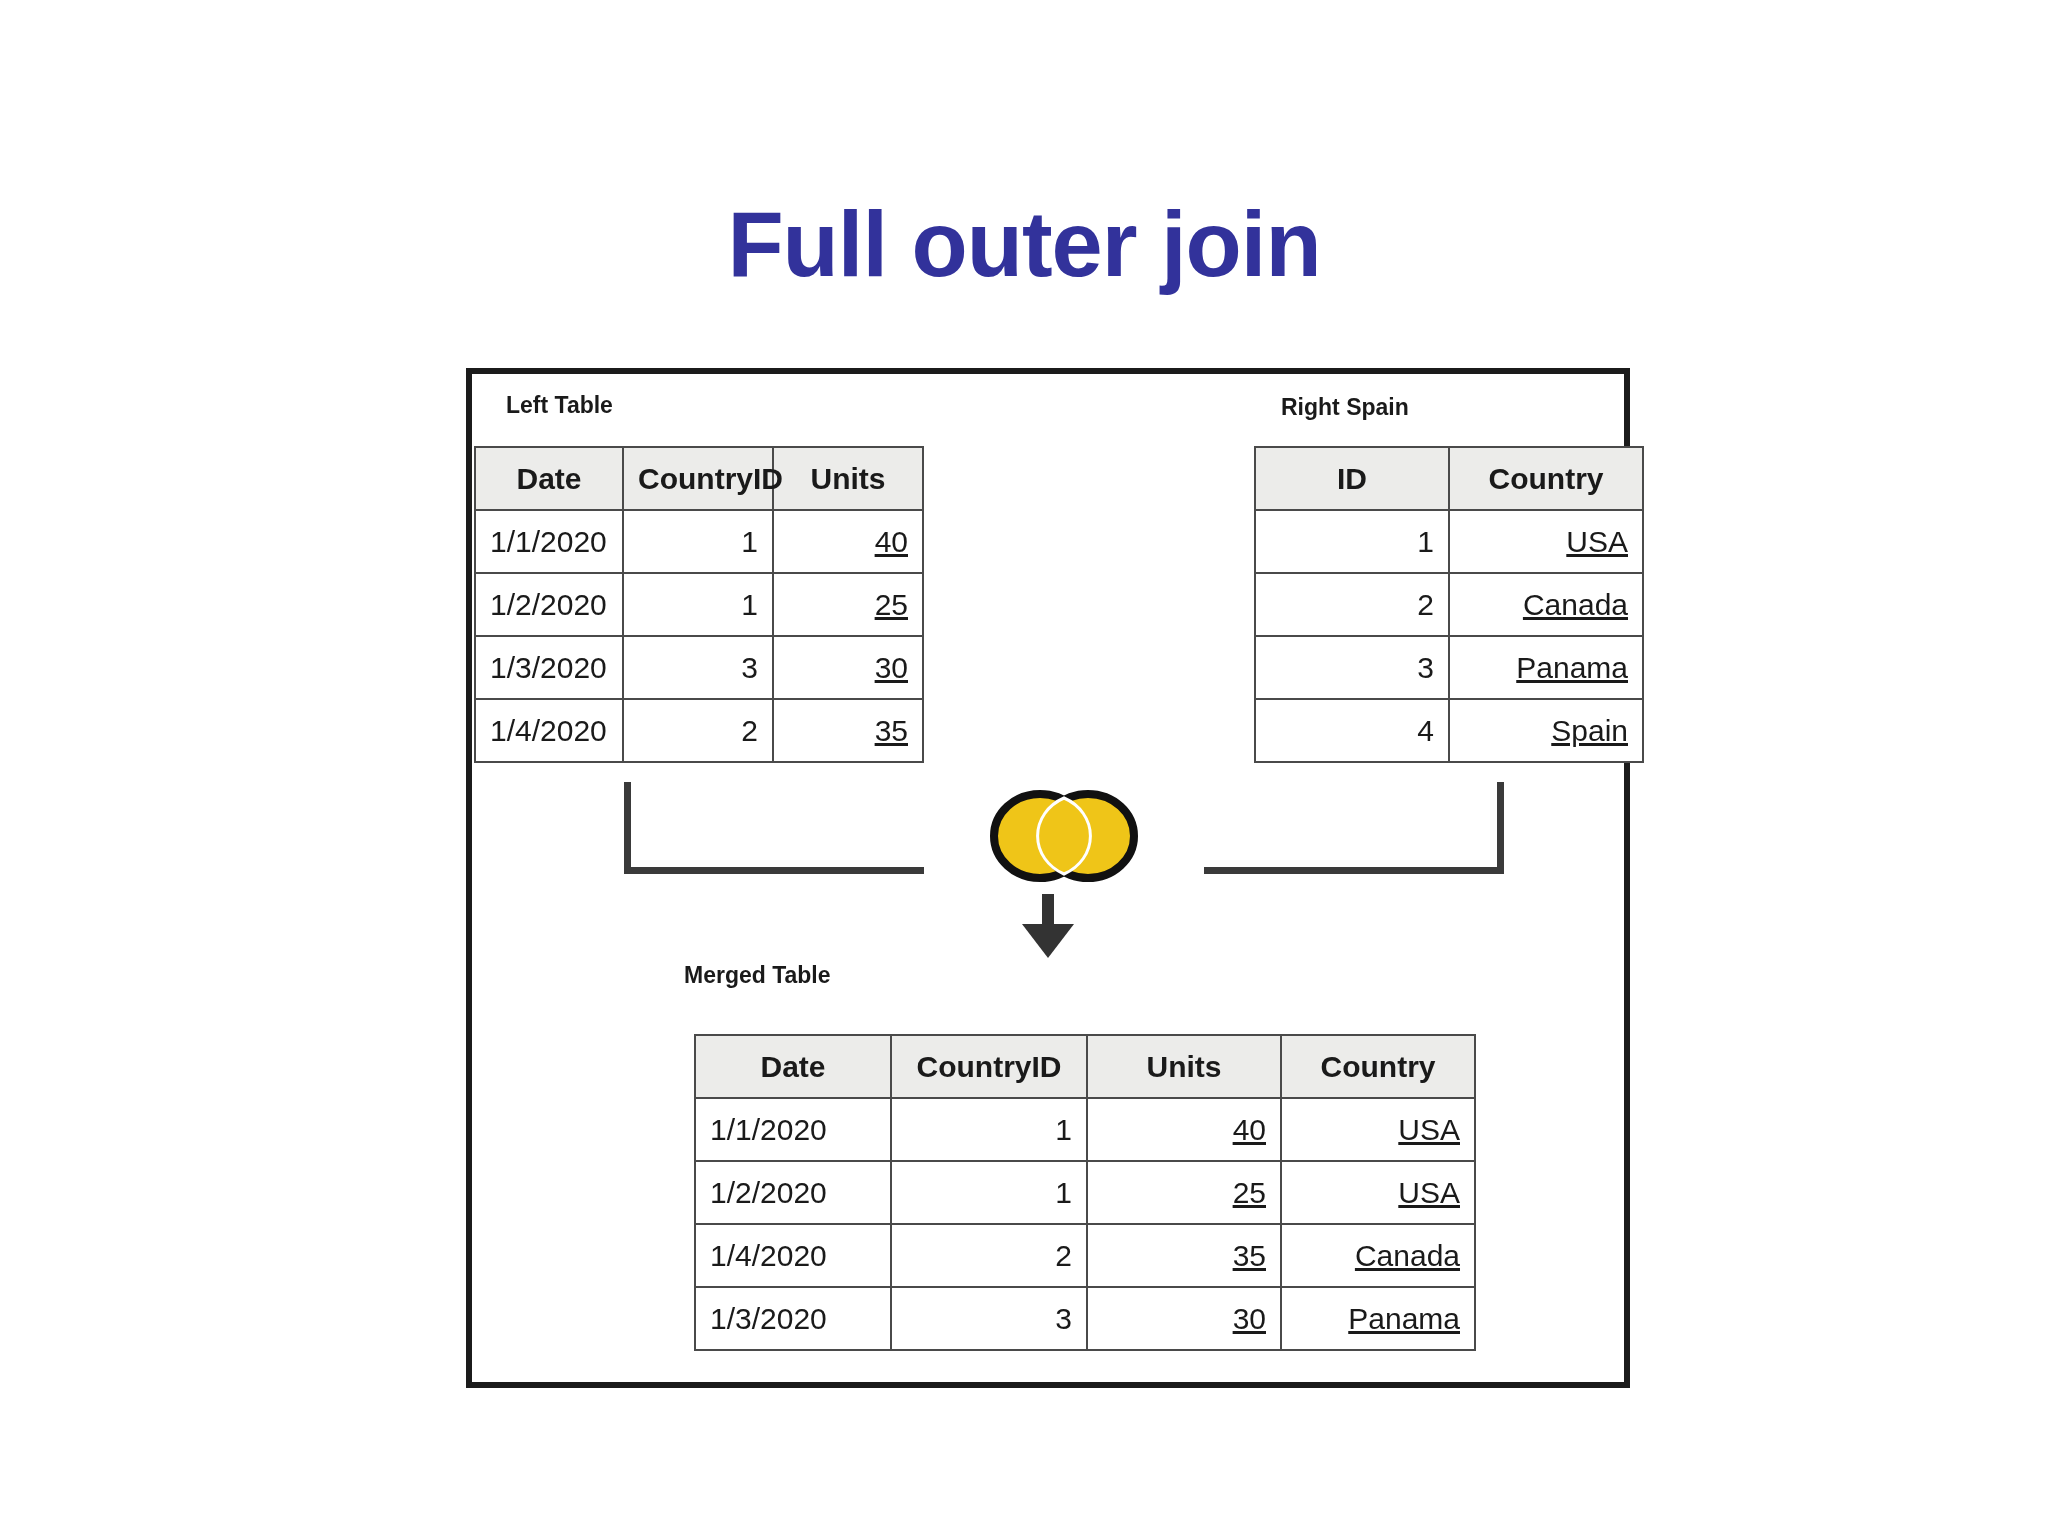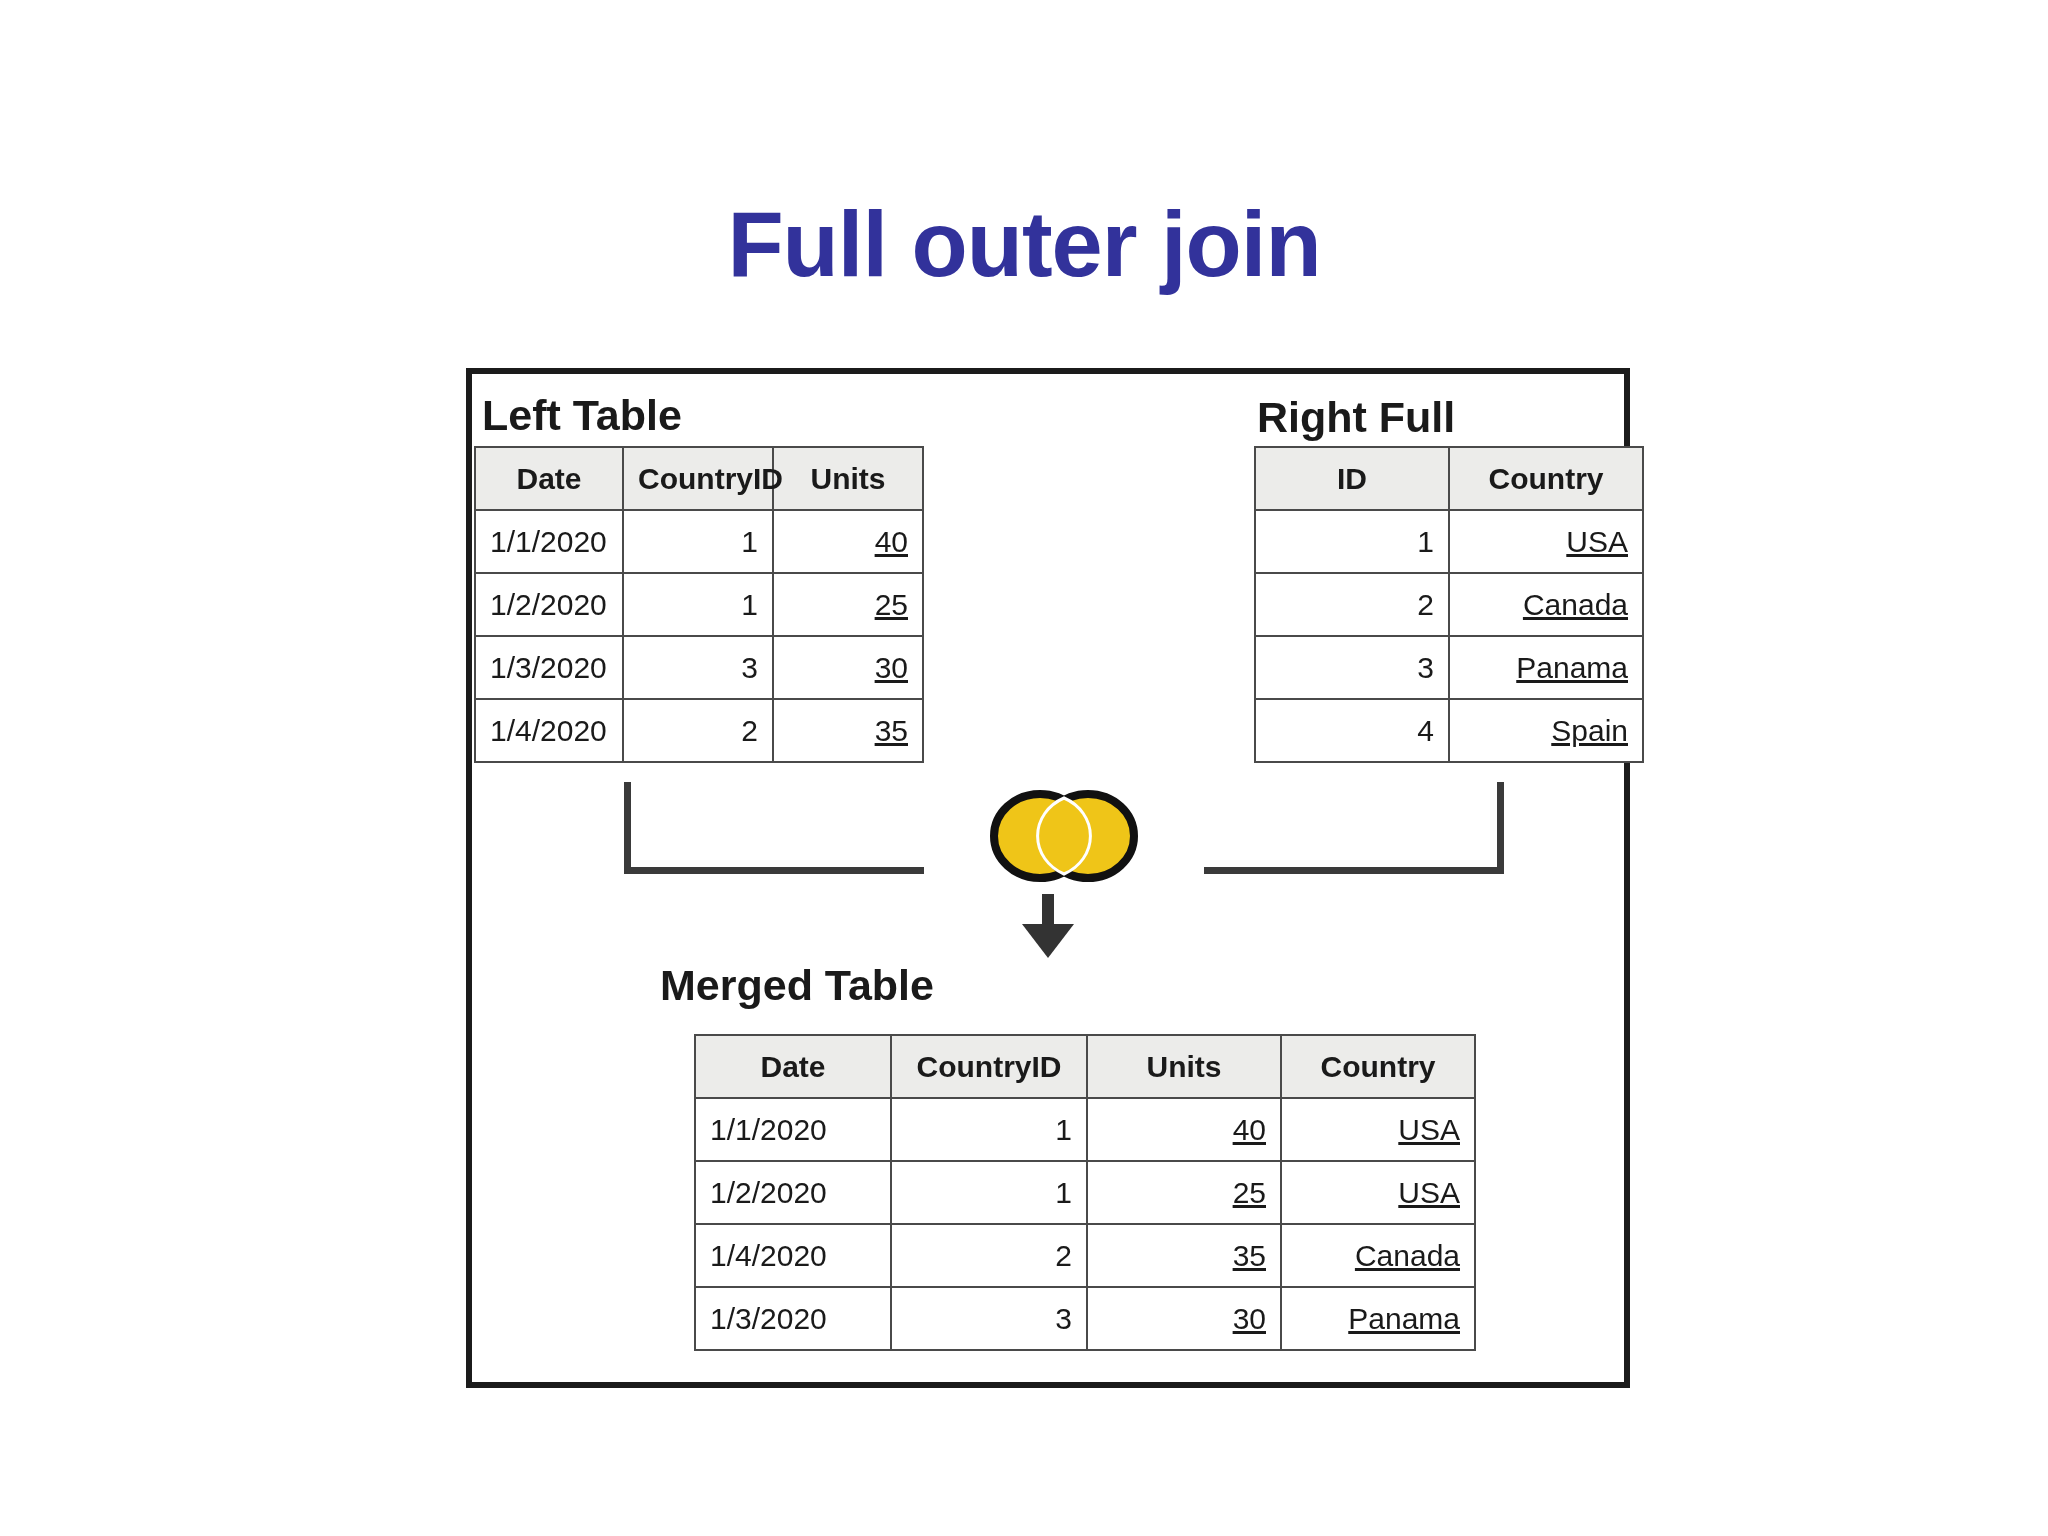--- a/index.html
+++ b/index.html
@@ -48,25 +48,26 @@
   .frame-inner {
     position: relative;
     width: 100%;
     height: 100%;
     background: #ffffff;
   }
 
   
   .tbl-caption {
     position: absolute;
-    font-size: 43px;
+    font-size: 23px;
     font-weight: bold;
     color: #1a1a1a;
     line-height: 1;
     white-space: nowrap;
+    margin-left: 24px;
   }
   .cap-left   { left: 10px;  top: 20px; }
   .cap-right  { left: 785px; top: 22px; }
   .cap-merged { left: 188px; top: 590px; }
 
   
   table.dtable {
     position: absolute;
     border-collapse: collapse;
     table-layout: fixed;
@@ -201,21 +202,21 @@
             <td class="c-num">30</td>
           </tr>
           <tr>
             <td class="c-text">1/4/2020</td>
             <td class="c-key">2</td>
             <td class="c-num">35</td>
           </tr>
         </tbody>
       </table>
 
-      <div class="tbl-caption cap-right">Right Full</div>
+      <div class="tbl-caption cap-right">Right Spain</div>
 
       <table class="dtable" id="right-table">
         <colgroup>
           <col class="col-id">
             <col class="col-ctry">
         </colgroup>
         <thead>
           <tr>
             <th>ID</th>
             <th>Country</th>

